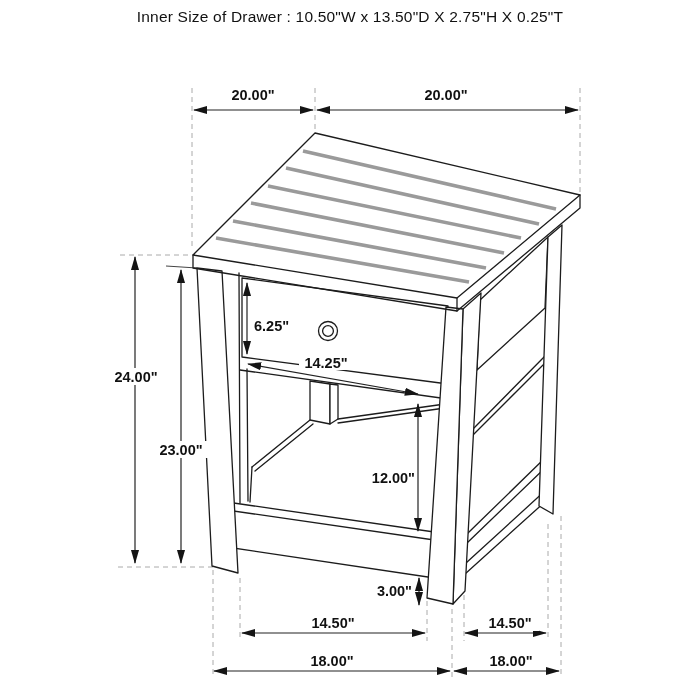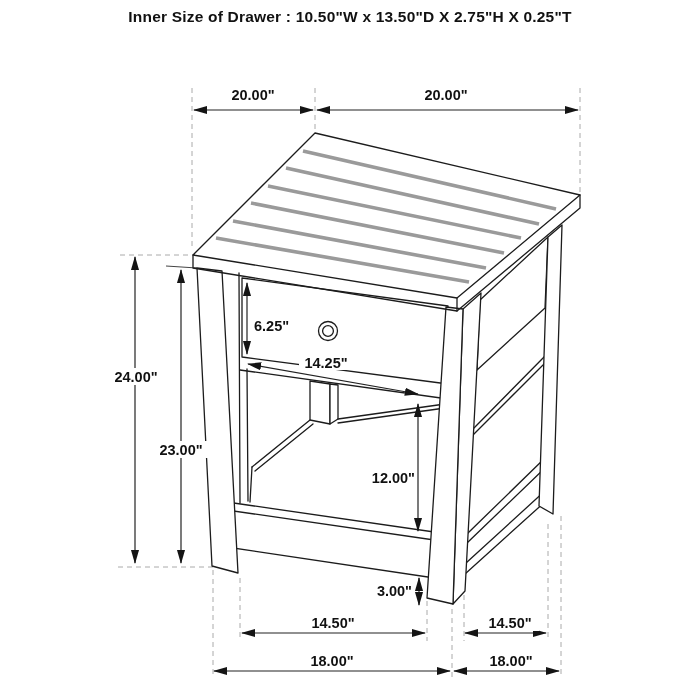--- a/index.html
+++ b/index.html
@@ -1,19 +1,19 @@
 <!DOCTYPE html>
 <html><head>
 <meta charset="utf-8">
 <style>
   html,body{margin:0;padding:0;background:#ffffff;}
   .page{position:relative;width:700px;height:700px;background:#fff;overflow:hidden;
         font-family:"Liberation Sans", sans-serif;}
   .title{position:absolute;top:8px;left:0;width:700px;text-align:center;
-         font-size:15.5px;font-weight:bold;color:#111;letter-spacing:.2px;}
+         font-size:15.5px;font-weight:normal;color:#111;letter-spacing:.2px;}
   svg{position:absolute;top:0;left:0;}
   .draw{fill:none;stroke:#1c1c1c;stroke-width:1.3;stroke-linejoin:round;stroke-linecap:round;}
   .fillw{fill:#ffffff;stroke:#1c1c1c;stroke-width:1.3;stroke-linejoin:round;}
   .slat{stroke:#9a9a9a;stroke-width:3.6;stroke-linecap:butt;}
   .ext{stroke:#aaaaaa;stroke-width:1;stroke-dasharray:5 4;fill:none;}
   .dim{stroke:#222222;stroke-width:1.2;fill:none;marker-start:url(#arr);marker-end:url(#arr);}
   .tick{stroke:#444;stroke-width:1;}
   .labelbg{fill:#ffffff;}
   .dimtext{font-family:"Liberation Sans", sans-serif;font-size:14.5px;font-weight:bold;fill:#111;}
 </style>

